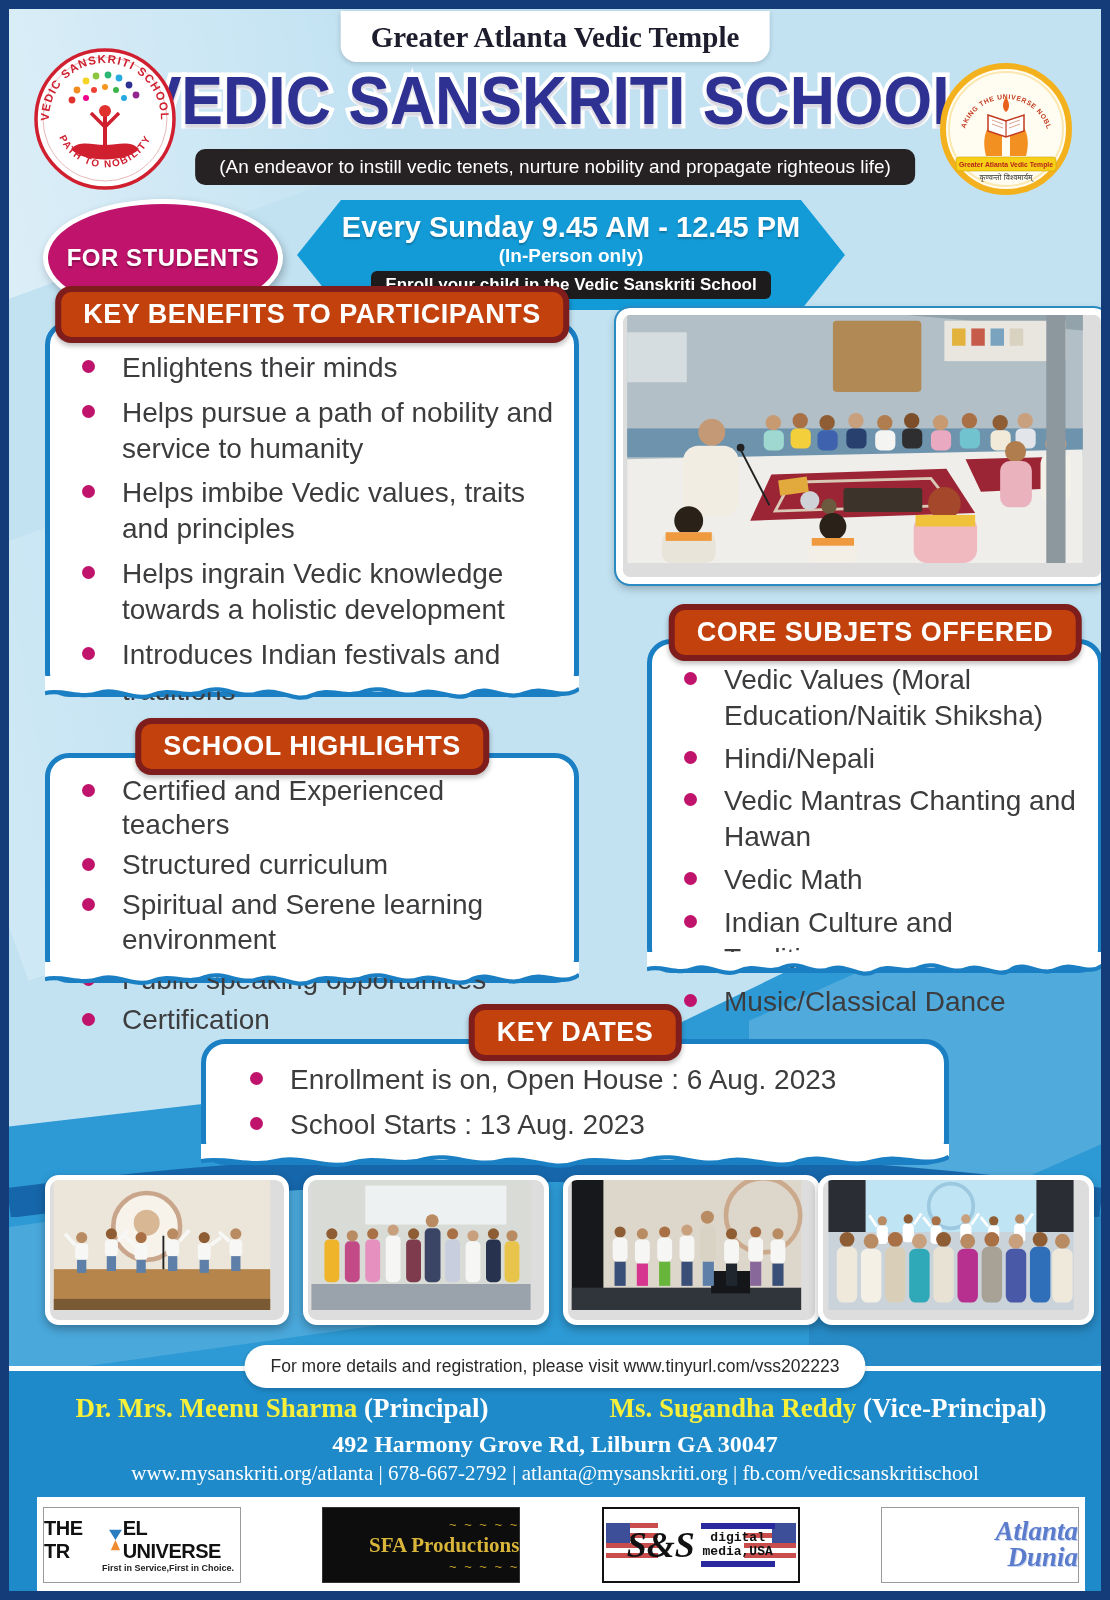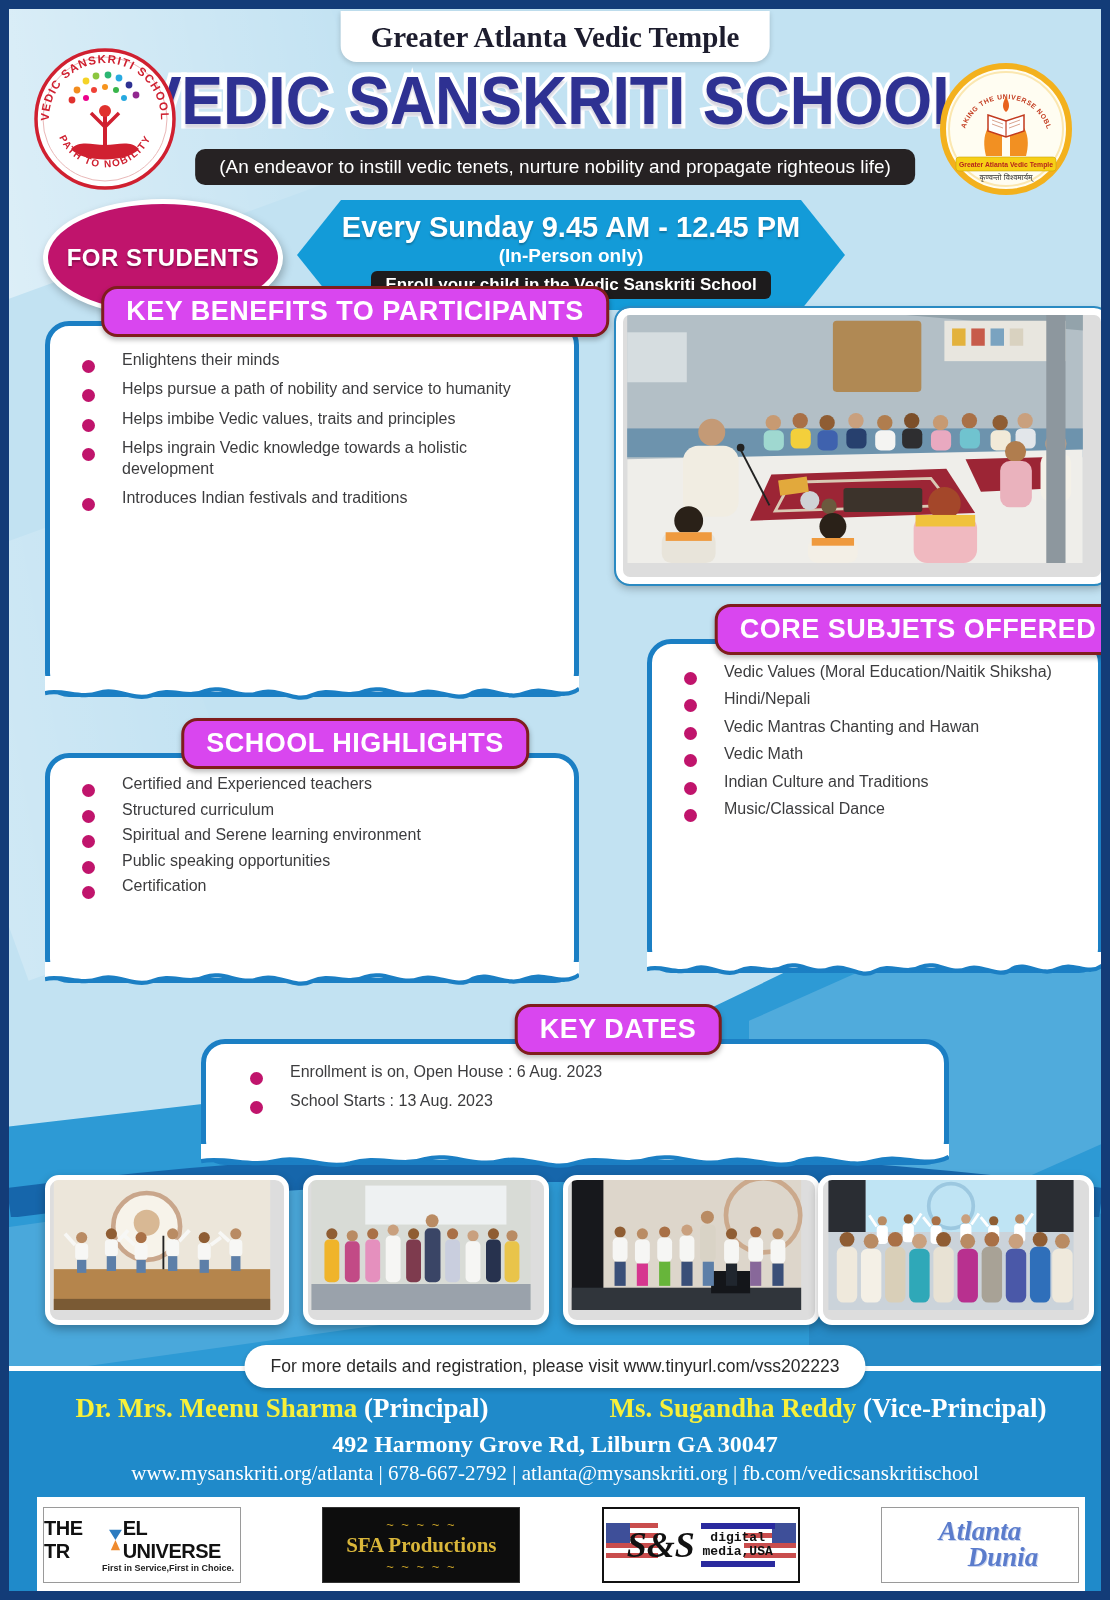--- a/index.html
+++ b/index.html
@@ -39,25 +39,25 @@
   .badge .b2{font-size:37px;font-weight:bold;letter-spacing:1px;text-shadow:0 2px 2px rgba(0,0,0,.3);}
   .banner{position:absolute;left:288px;top:191px;width:548px;height:110px;background:#139bd8;
           clip-path:polygon(0 50%,44px 0,calc(100% - 44px) 0,100% 50%,calc(100% - 44px) 100%,44px 100%);
           display:flex;flex-direction:column;align-items:center;justify-content:center;z-index:2;color:#fff;}
   .banner .t1{font-size:29px;font-weight:bold;text-shadow:0 2px 2px rgba(0,0,0,.25);}
   .banner .t2{font-size:19px;font-weight:bold;margin-top:1px;}
   .banner .t3{background:#1d1b1c;color:#fff;border-radius:6px;font-size:17px;font-weight:bold;
               padding:4px 14px;margin-top:4px;}
   
   .panel{position:absolute;background:#fff;border:5px solid #1b7fc4;border-radius:24px;z-index:2;}
-  .ptitle{position:absolute;top:-40px;left:50%;transform:translateX(-50%);background:#d946ef;color:#fff;
+  .ptitle{position:absolute;top:-40px;left:50%;transform:translateX(-50%);background:#c2410c;color:#fff;
           font-weight:bold;font-size:27px;letter-spacing:.5px;padding:7px 22px;border-radius:16px;
-          border:3px solid #7f1d1d;box-shadow:0 3px 5px rgba(0,0,0,.25);white-space:nowrap;z-index:3;margin-left:43px;}
+          border:6px solid #7f1d1d;box-shadow:0 3px 5px rgba(0,0,0,.25);white-space:nowrap;z-index:3;}
   .blist{list-style:none;margin:0;padding:24px 20px 8px 16px;}
-  .blist li{position:relative;padding-left:56px;font-size:16px;color:#3c3c3e;line-height:1.28;margin-bottom:9px;}
+  .blist li{position:relative;padding-left:56px;font-size:28px;color:#3c3c3e;line-height:1.28;margin-bottom:9px;}
   .blist li::before{content:"";position:absolute;left:16px;top:10px;width:13px;height:13px;border-radius:50%;background:#c0146c;}
   .panel-benefits{left:36px;top:312px;width:524px;height:366px;}
   .panel-subjects{left:638px;top:630px;width:446px;height:324px;}
   .panel-subjects .blist{padding-top:18px;}
   .panel-subjects .blist li{margin-bottom:7px;}
   .panel-highlights{left:36px;top:744px;width:524px;height:220px;}
   .panel-highlights .blist{padding-top:16px;}
   .panel-highlights .blist li{line-height:1.22;margin-bottom:6px;}
   .panel-dates{left:192px;top:1030px;width:726px;height:116px;padding-left:12px;}
   .panel-dates .blist{padding-top:18px;}
@@ -99,21 +99,21 @@
   .sp-ss{width:198px;background:#fff;border:2px solid #111;position:relative;overflow:hidden;}
   .ss-s{font-family:"Liberation Serif",serif;font-style:italic;font-weight:bold;font-size:36px;color:#111;line-height:1;z-index:1;}
   .ss-right{display:flex;flex-direction:column;align-items:center;margin-left:6px;z-index:1;}
   .ss-bar{width:74px;height:6px;background:#2a2a9e;}
   .ss-txt{font-family:"Liberation Mono",monospace;font-weight:bold;font-size:13px;color:#111;line-height:1.1;margin:2px 0;text-align:center;}
   .ss-flag{position:absolute;width:52px;height:40px;opacity:.9;}
   .sp-dunia{width:198px;background:#fff;border:1px solid #9a9a9a;flex-direction:column;}
   .dunia-t{font-family:"Liberation Serif",serif;font-style:italic;font-weight:bold;color:#5b7ccc;
            font-size:27px;line-height:.95;text-shadow:1px 1px 0 #c9d4ee;}
   .dunia-t.d2{margin-left:46px;}
-  .flex-col{display:flex;flex-direction:column;align-items:center;justify-content:center;}
+  .flex-col{display:flex;flex-direction:column;align-items:flex-end;justify-content:center;}
 </style>
 </head>
 <body>
 
 <div class="page">
 
   <div class="ray ray1"></div>
   <div class="ray ray2"></div>
   <div class="bg-mid"></div>
   <div class="wedge1"></div>

